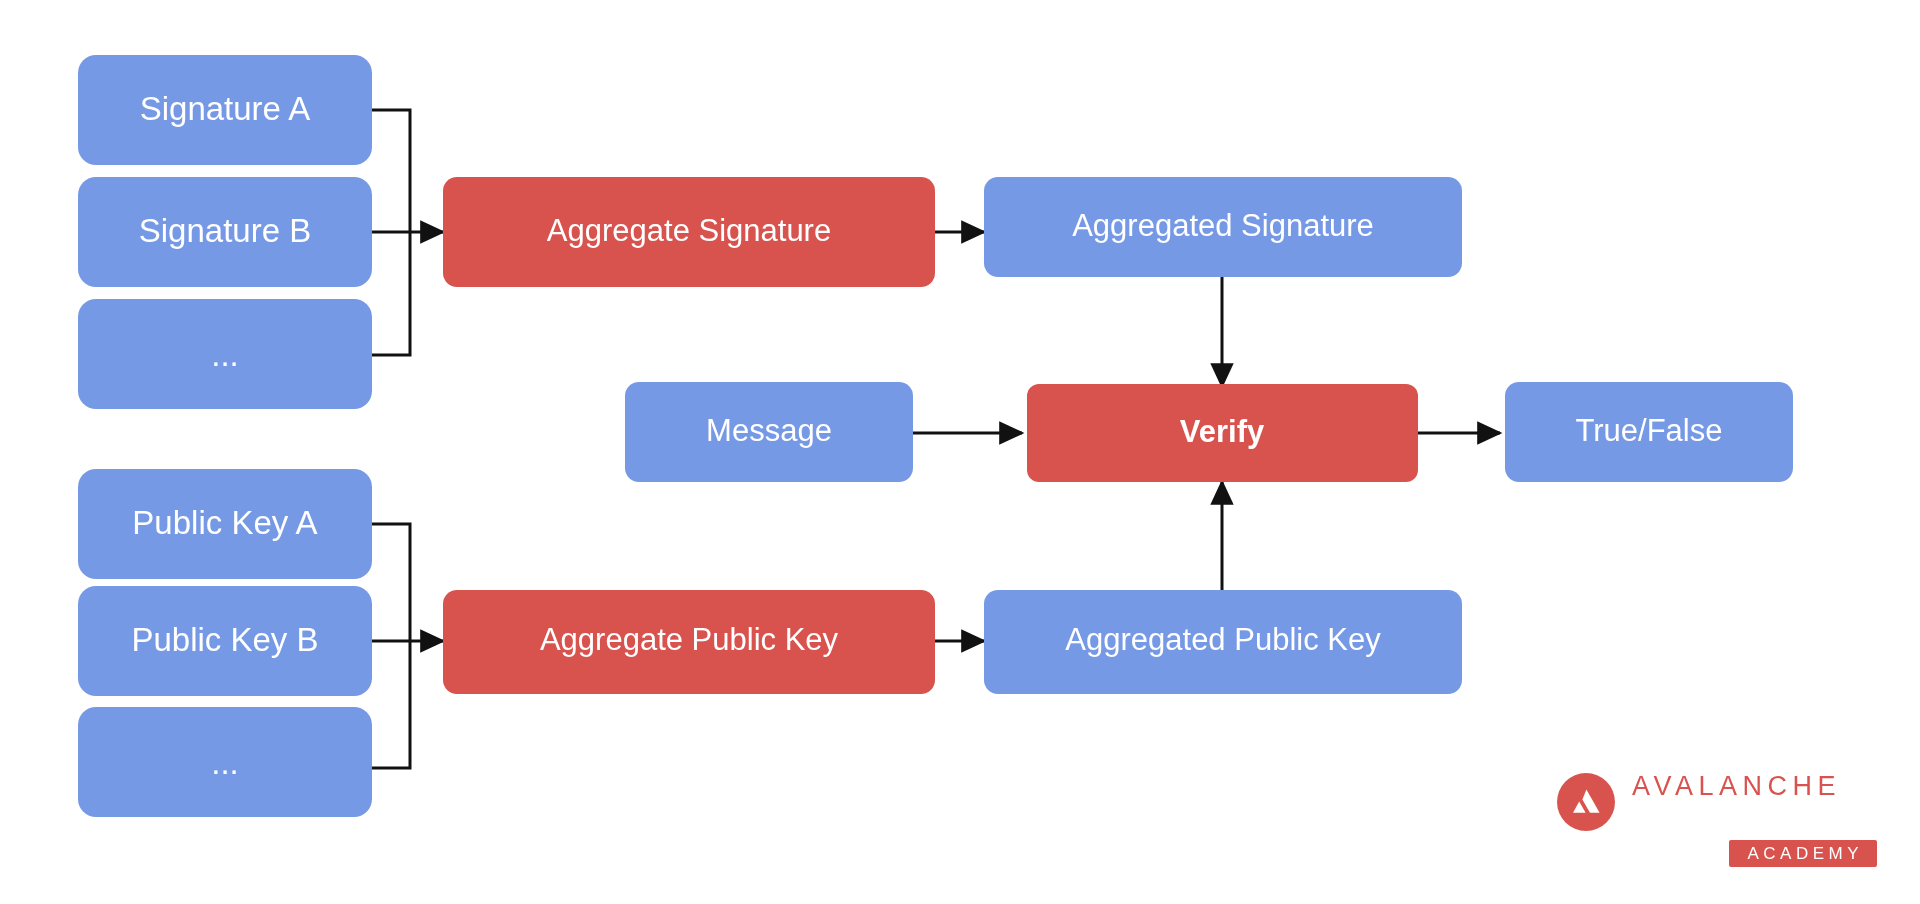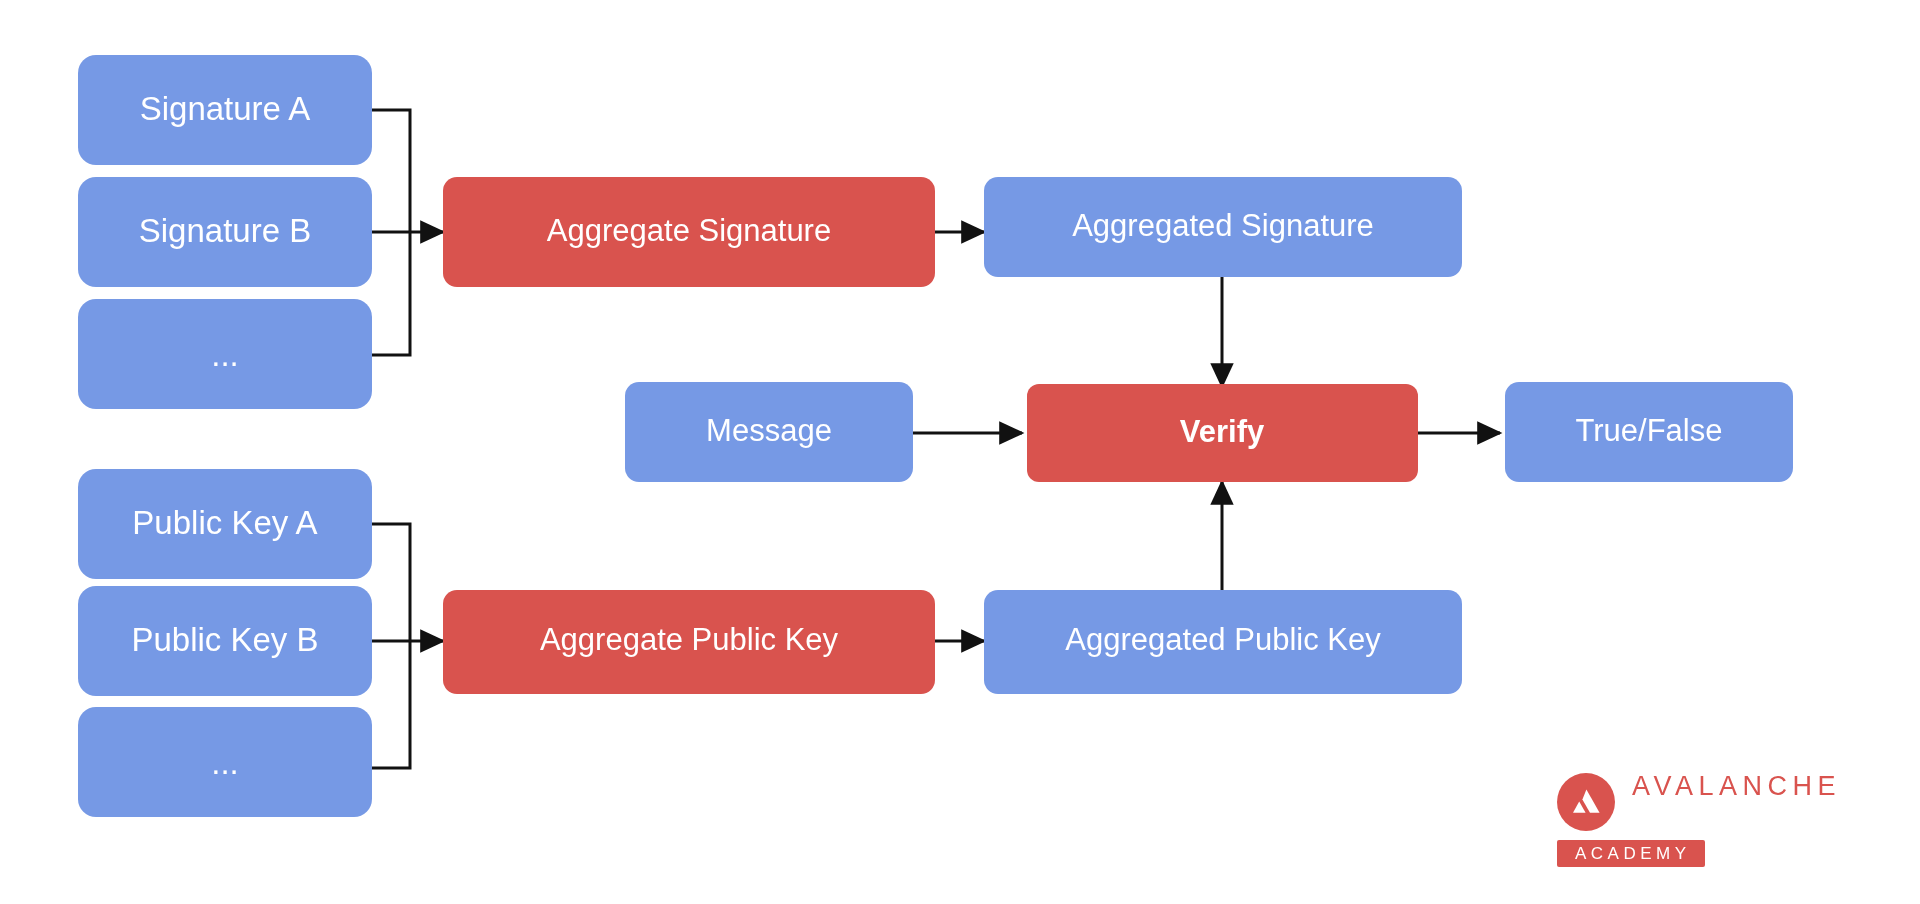--- a/index.html
+++ b/index.html
@@ -66,20 +66,21 @@
   .logo-word {
     font-family: "Liberation Sans", sans-serif;
     font-size: 27px;
     letter-spacing: 5.5px;
     color: #d9534e;
     white-space: nowrap;
     line-height: 1;
   }
   .logo-sub-row {
     display: flex;
+    justify-content: flex-end;
     margin-top: 9px;
   }
   .logo-sub {
     background: #d9534e;
     color: #ffffff;
     font-family: "Liberation Sans", sans-serif;
     font-size: 17px;
     letter-spacing: 4.5px;
     padding: 5px 14px 5px 18px;
     border-radius: 2px;

